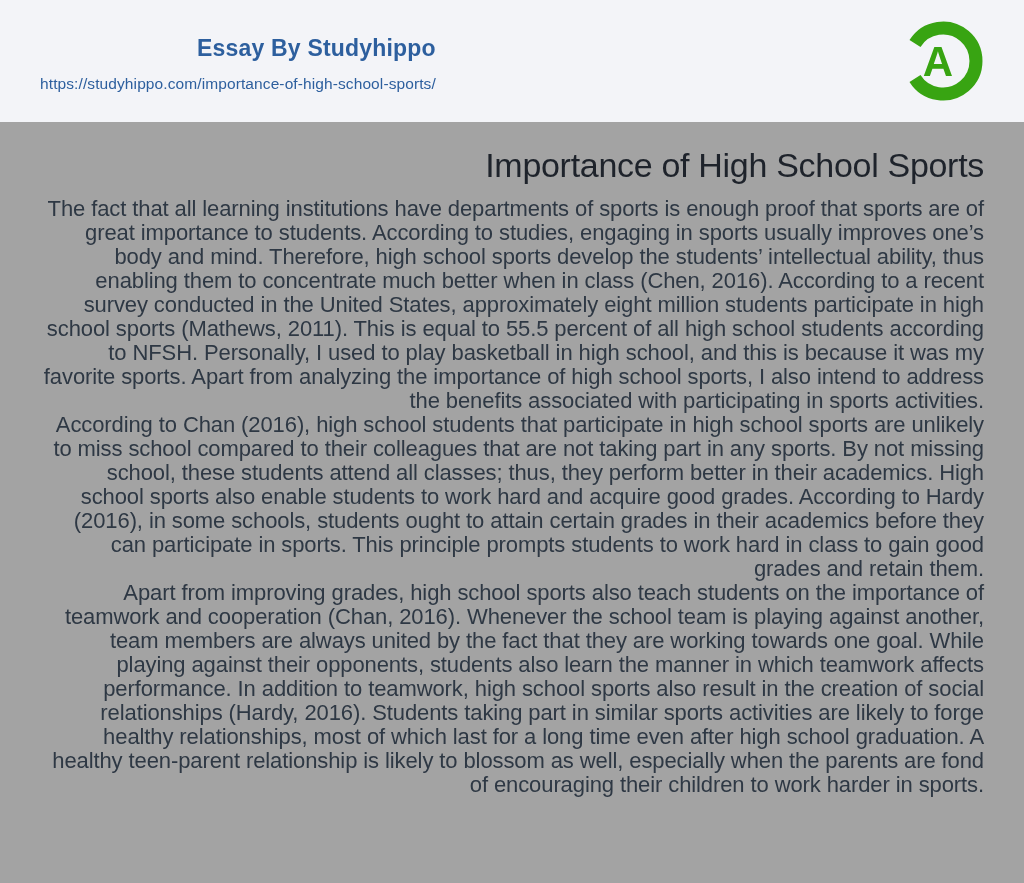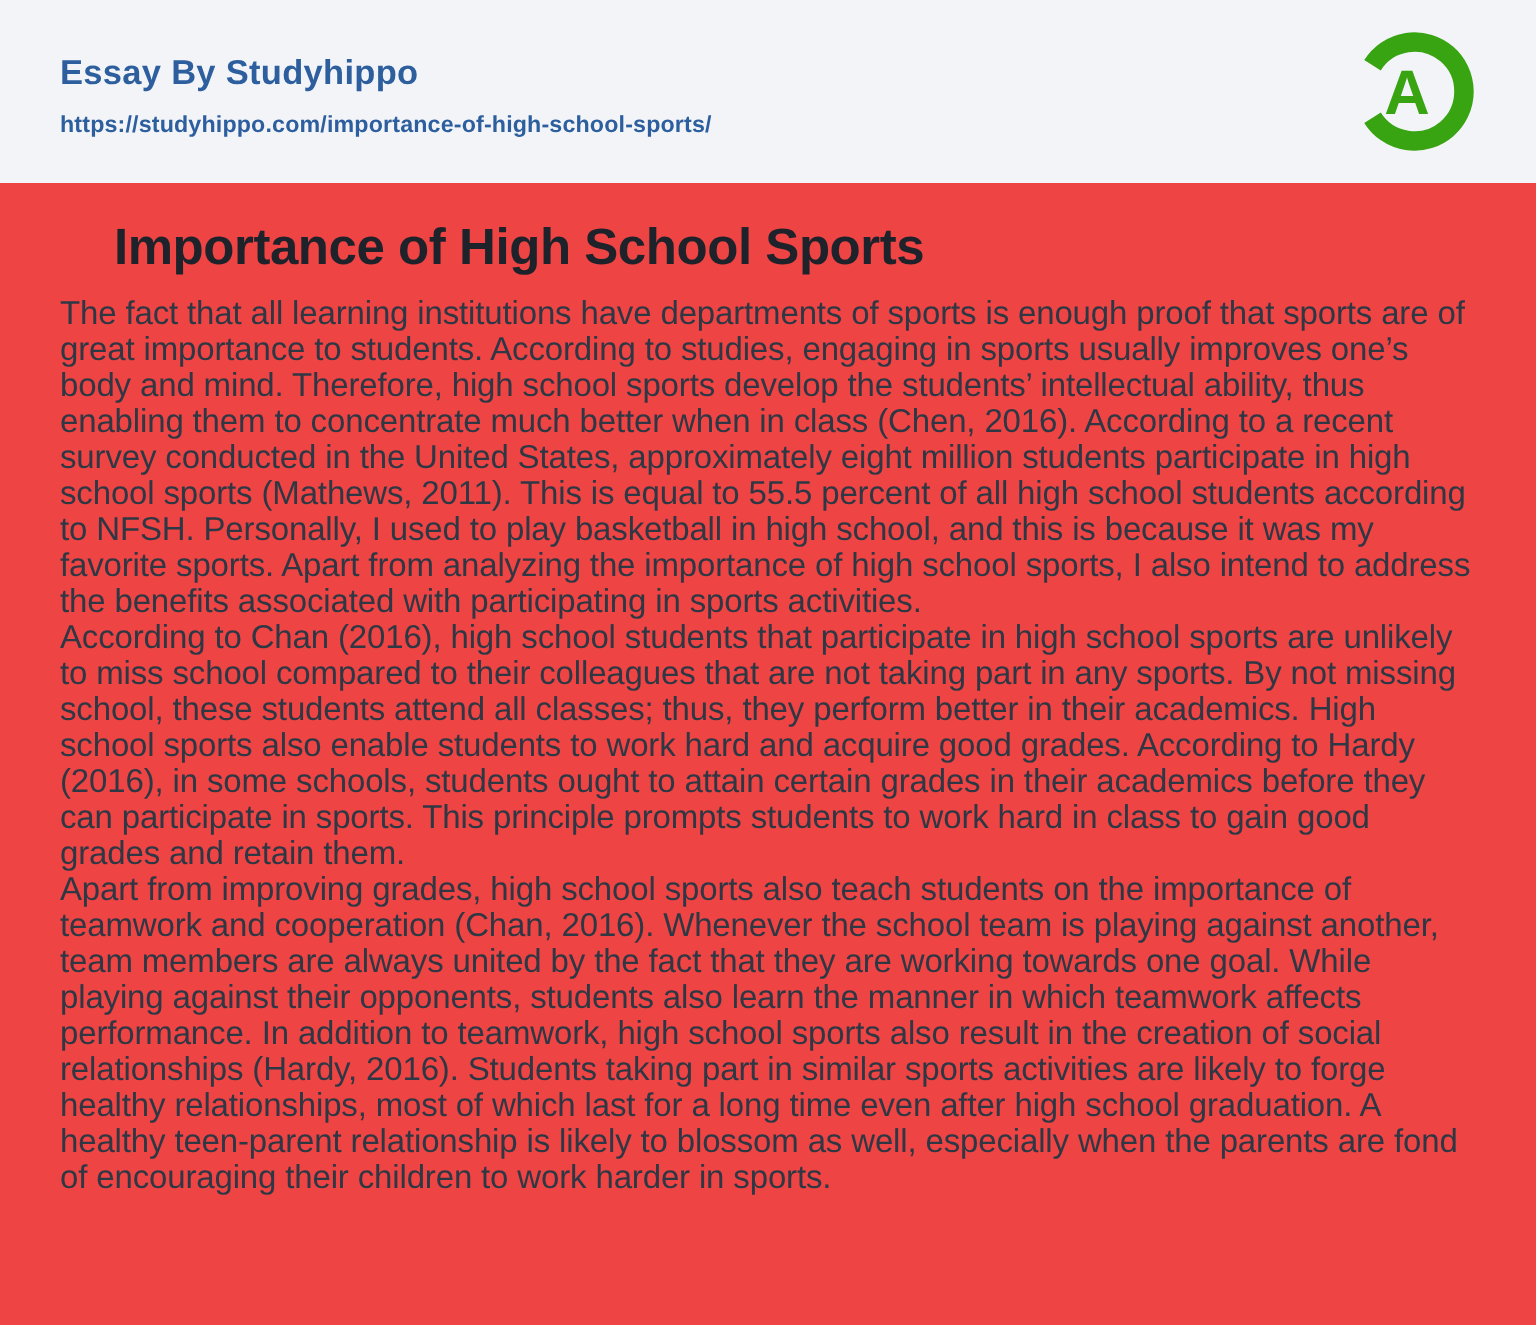--- a/index.html
+++ b/index.html
@@ -2,59 +2,59 @@
 <html><head>
 <meta charset="utf-8">
 <style>
   * { margin: 0; padding: 0; box-sizing: border-box; }
   html, body { width: 1024px; height: 883px; }
   body {
     font-family: "Liberation Sans", sans-serif;
     background: #ffffff;
     overflow: hidden;
   }
-  .page { width: 1024px; height: 883px; background: #ef4444; }
+  .page { width: 1024px; height: 883px; background: #a3a3a3; text-align: right; }
 
   
   .site-header {
     height: 122px;
     background: #f3f4f8;
     display: flex;
     align-items: center;
     justify-content: space-between;
     padding: 0 39px 0 40px;
   }
   .header-text { display: flex; flex-direction: column; gap: 13px; padding-top: 6px; }
   .site-title {
     color: #2d5f9e;
     font-size: 23px;
     font-weight: 700;
     letter-spacing: 0.2px;
   }
   .page-url {
     color: #2d5f9e;
     font-size: 15.5px;
-    font-weight: 700;
+    font-weight: 400;
     text-decoration: none;
     letter-spacing: 0.1px;
   }
   .logo { width: 84px; height: 88px; display: flex; align-items: center; justify-content: center; }
   .logo svg { display: block; }
   .logo text {
     font-family: "Liberation Sans", sans-serif;
     font-weight: 700;
     font-size: 42px;
   }
 
   
   .content { padding: 24px 40px 0 40px; }
   .essay-title {
     color: #1e232b;
     font-size: 34px;
-    font-weight: 700;
+    font-weight: 400;
     letter-spacing: -0.3px;
     margin-bottom: 12px;
     margin-left: 36px;
   }
   .para {
     max-width: 948px;
     color: #2e3844;
     font-size: 22px;
     line-height: 24px;
     letter-spacing: -0.1px;

